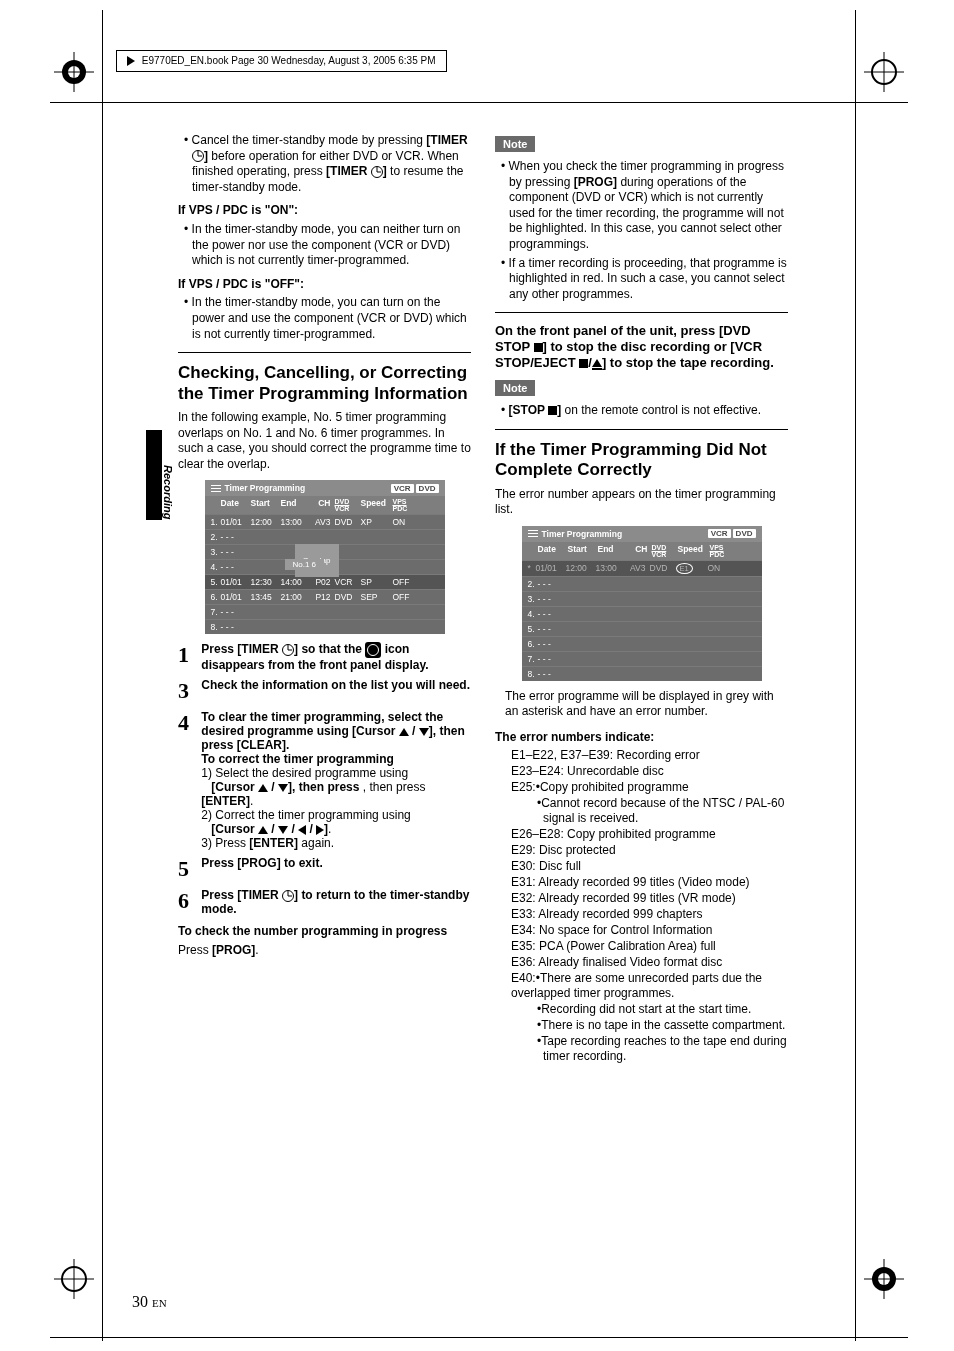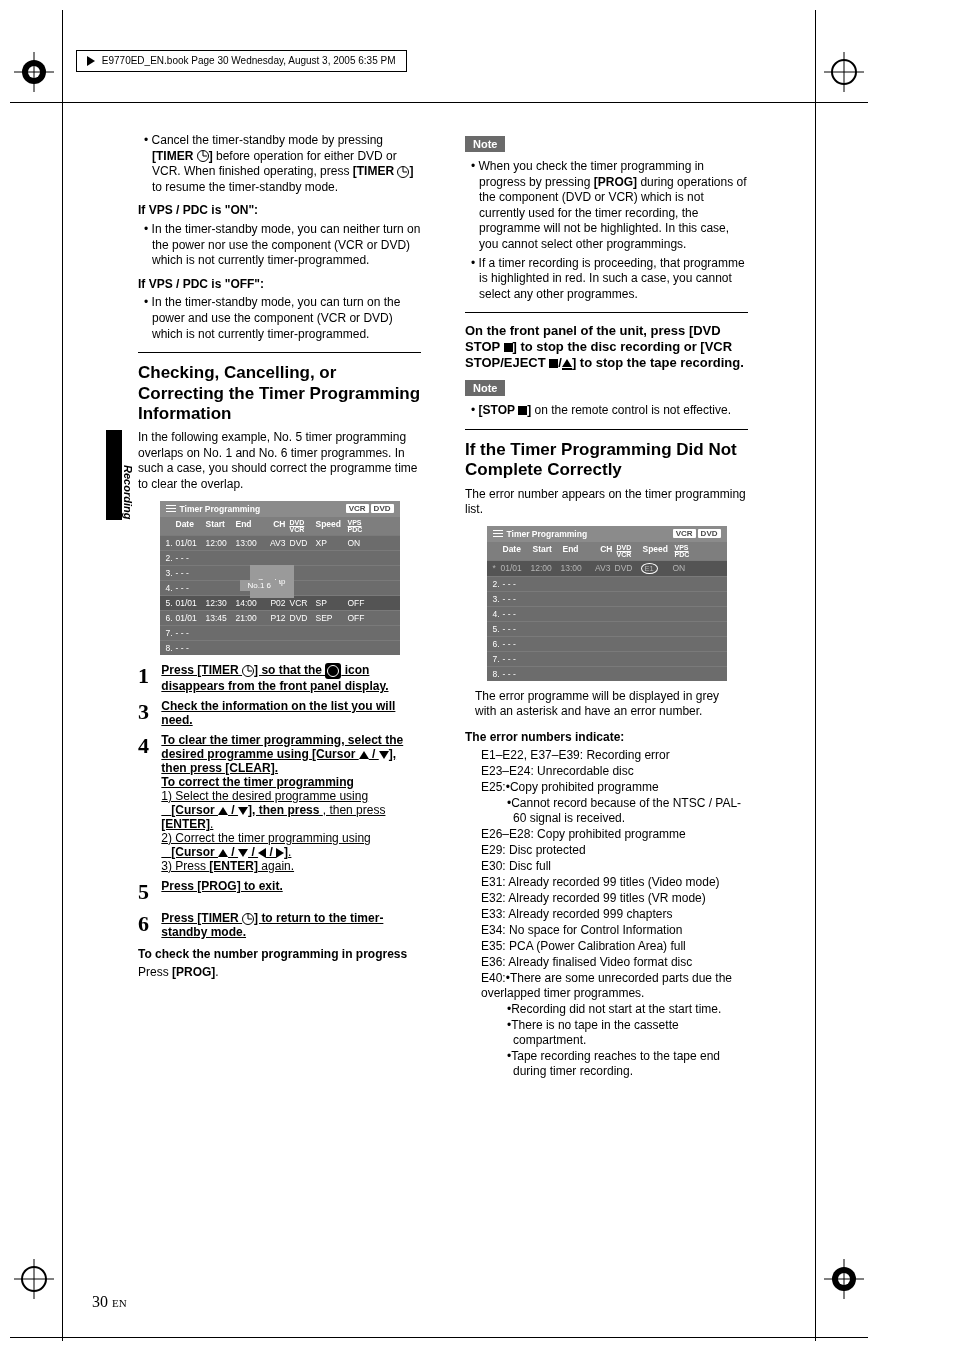--- a/index.html
+++ b/index.html
@@ -1,48 +1,48 @@
 <!DOCTYPE html>
 <html><head>
 <meta charset="utf-8">
 <style>
   * { box-sizing: border-box; margin: 0; padding: 0; }
   html, body { width: 954px; height: 1351px; background: #fff; font-family: Arial, Helvetica, sans-serif; font-size: 12px; color: #000; }
-  .page { position: relative; width: 878px; height: 1351px; }
+  .page { position: relative; width: 878px; height: 1351px; margin-left: 40px; }
   
   .reg { position: absolute; width: 40px; height: 40px; }
   .reg svg { width: 40px; height: 40px; display: block; }
   .reg-tl { top: 52px; left: 14px; }
   .reg-tr { top: 52px; right: 14px; }
   .reg-bl { bottom: 52px; left: 14px; }
   .reg-br { bottom: 52px; right: 14px; }
   .line-h { position: absolute; height: 1px; background: #000; }
   .line-v { position: absolute; width: 1px; background: #000; }
   .bookline-box { position: absolute; top: 50px; left: 76px; height: 22px; padding: 4px 10px; border: 1px solid #000; font-size: 10px; color: #000; }
   .arrow-tip { display: inline-block; width: 0; height: 0; border-top: 5px solid transparent; border-bottom: 5px solid transparent; border-left: 8px solid #000; vertical-align: middle; margin-right: 4px; }
 
   .content { position: absolute; top: 130px; left: 138px; right: 130px; bottom: 80px; }
-  .cols { display: flex; gap: 44px; }
+  .cols { display: flex; gap: 24px; }
   .col { flex: 1 1 50%; }
   .sidetab { position: absolute; top: 300px; left: -32px; width: 16px; height: 90px; background: #000; }
   .sidetab-label { position: absolute; top: 335px; left: -16px; font-style: italic; font-weight: bold; font-size: 11px; writing-mode: vertical-rl; }
 
   p { margin: 3px 0; line-height: 1.3; }
   .bullet { padding-left: 14px; text-indent: -8px; margin: 3px 0; line-height: 1.3; }
   .bullet::before { content: "• "; }
   b, .bold { font-weight: bold; }
   .h1 { font-size: 17px; font-weight: bold; margin: 10px 0 6px; line-height: 1.2; }
   .h2 { font-size: 13px; font-weight: bold; margin: 10px 0 4px; line-height: 1.2; }
   .rule { border-top: 1px solid #000; margin: 10px 0; }
 
   .note-badge { display: inline-block; background:#6a6a6a; color:#fff; font-weight: bold; font-size:11px; padding:2px 8px; margin:6px 0 4px; }
 
   .stepnum { font-size: 22px; font-weight: bold; font-family: "Times New Roman", serif; display:inline-block; width: 20px; vertical-align: top; }
   .step { margin: 6px 0; }
-  .step .body { display:inline-block; width: calc(100% - 24px); vertical-align: top; text-decoration: underline; }
+  .step .body { display:inline-block; width: calc(100% - 24px); vertical-align: top; }
   .step .body .lead { font-weight: bold; font-size: 12px; }
 
   .timer-icon { display:inline-block; width:12px; height:12px; border:1.5px solid #000; border-radius:50%; position:relative; vertical-align:middle; }
   .timer-icon::after { content:""; position:absolute; left:50%; top:50%; width:1px; height:5px; background:#000; transform-origin: bottom; transform: translate(-50%,-100%); }
   .timer-icon::before { content:""; position:absolute; left:50%; top:50%; width:4px; height:1px; background:#000; transform: translate(0,-50%); }
   .timer-icon-inv { display:inline-block; width:16px; height:16px; background:#000; border-radius:3px; position:relative; vertical-align:middle; }
   .timer-icon-inv::after { content:""; position:absolute; inset:2px; border:1.5px solid #fff; border-radius:50%; }
   .stop-sq { display:inline-block; width:9px; height:9px; background:#000; vertical-align:middle; }
   .eject-tri { display:inline-block; width:0; height:0; border-left:5px solid transparent; border-right:5px solid transparent; border-bottom:8px solid #000; position:relative; vertical-align:middle; }
   .eject-tri::after { content:""; position:absolute; left:-5px; top:9px; width:10px; height:1.5px; background:#000; }

